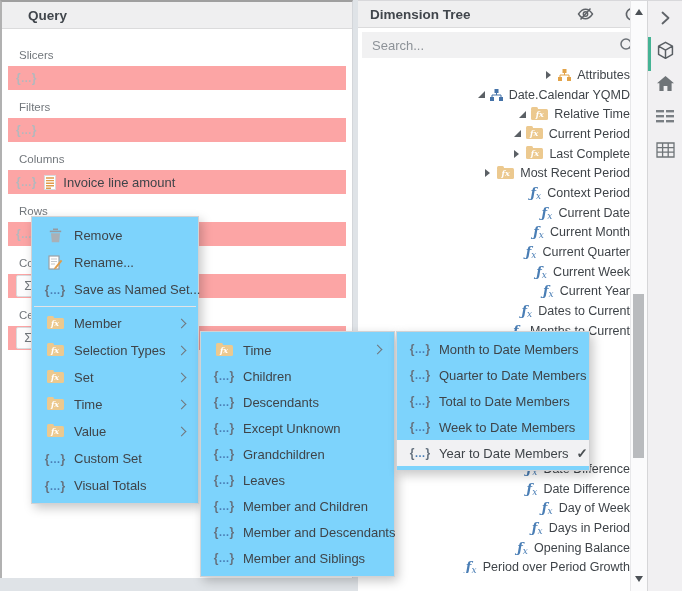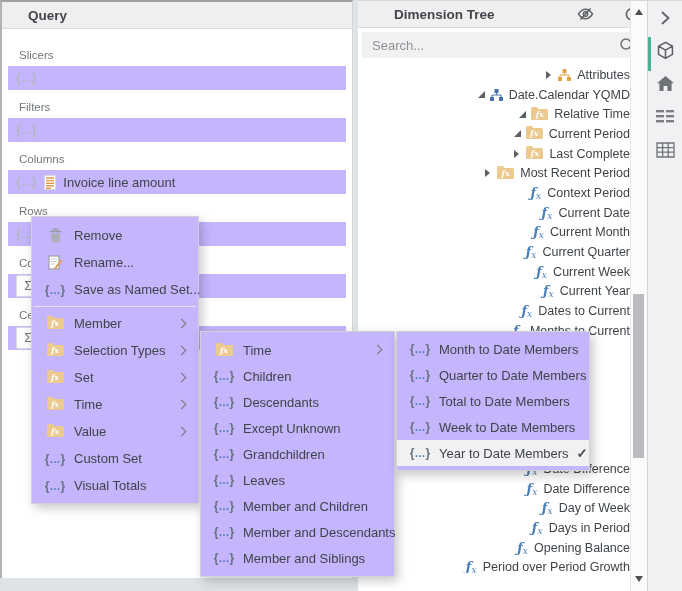--- a/index.html
+++ b/index.html
@@ -5,30 +5,30 @@
   html,body{margin:0;padding:0;}
   body{width:682px;height:591px;overflow:hidden;font-family:"Liberation Sans",sans-serif;}
   #app{position:relative;width:682px;height:591px;background:#dfe3e7;color:#3f4449;}
 
   
   .panel{position:absolute;background:#fff;box-sizing:border-box;}
   #query-panel{left:0;top:0;width:353px;height:578px;border-top:2px solid #9f9f9f;border-left:2px solid #b1b1b1;border-right:1px solid #d3d6da;}
   #dim-panel{left:358px;top:0;width:289px;height:591px;border-top:1px solid #d8d8db;}
   .panel-header{height:26px;background:#efeff0;border-bottom:1px solid #dbdbdc;display:flex;align-items:center;font-size:13.5px;font-weight:bold;color:#41464c;}
   #query-panel .panel-header{padding-left:26px;}
-  #dim-panel .panel-header{padding:0 6px 0 36px;gap:20px;}
+  #dim-panel .panel-header{padding:0 6px 0 12px;gap:20px;}
   .hdr-ico{width:18px;height:16px;display:flex;align-items:center;justify-content:center;margin-left:9px;}
   .hdr-spacer{margin-left:auto;}
 
   
   #qbody{padding-top:20px;}
   .qsec{margin:11px 6px 0 6px;}
   .qsec:first-of-type{margin-top:0;}
   .qlabel{font-size:11.5px;color:#72777c;height:14px;margin:0 0 3px 11px;}
-  .qzone{height:24px;background:#c4b5fd;display:flex;align-items:center;padding:0 8px;gap:8px;font-size:13px;}
+  .qzone{height:24px;background:#fca5a5;display:flex;align-items:center;padding:0 8px;gap:8px;font-size:13px;}
   .chip{display:flex;align-items:center;gap:7px;color:#3f4449;}
 
   
   .braces{font-weight:600;font-size:12px;color:#66727f;display:inline-flex;align-items:center;}
   .braces::before{content:"{";}
   .braces::after{content:"}";}
   .braces i{font-style:normal;}
   .braces i::before{content:"…";color:#4a7eb5;font-size:11px;letter-spacing:0;}
   .braces.light::before,.braces.light::after{color:#b3b8bd;}
   .braces.light i::before{color:#b3b8bd;}
@@ -64,21 +64,21 @@
   .tri-down{position:absolute;left:4px;bottom:9px;width:0;height:0;border-left:4.5px solid transparent;border-right:4.5px solid transparent;border-top:6px solid #4c5156;}
   #thumb{position:absolute;left:2px;top:293px;width:11px;height:164px;background:#b9bbbe;}
 
   
   #toolbar{position:absolute;left:647px;top:0;width:35px;height:591px;background:#f1f0f2;border-left:1px solid #d6d6d8;border-top:1px solid #d8d8db;box-sizing:border-box;}
   .tbico{position:relative;width:35px;height:33px;display:flex;align-items:center;justify-content:center;}
   .tbico:first-of-type{margin-top:4px;}
   #active-bar{position:absolute;left:0;top:36px;width:3px;height:34px;background:var(--accent,#45b394);}
 
   
-  .menu{position:absolute;background:#c4b5fd;border:1px solid #d2d2d4;box-shadow:3px 4px 10px rgba(0,0,0,.22);box-sizing:border-box;}
+  .menu{position:absolute;background:#7dd3fc;border:1px solid #d2d2d4;box-shadow:3px 4px 10px rgba(0,0,0,.22);box-sizing:border-box;}
   #ctx-menu{left:31px;top:216px;width:168px;padding:5px 0 4px 0;z-index:20;}
   #submenu1{left:200px;top:331px;width:195px;padding:5px 0;z-index:21;}
   #submenu2{left:396px;top:331px;width:194px;padding:4px 0;z-index:22;}
   .mi{position:relative;display:flex;align-items:center;padding:0 14px 0 12px;font-size:13px;color:#3f4449;white-space:nowrap;}
   #ctx-menu .mi{height:27px;}
   #submenu1 .mi,#submenu2 .mi{height:26px;}
   .mic{width:22px;display:flex;justify-content:center;margin-right:8px;flex:none;}
   .sep{height:1px;background:#e4e4e6;margin:3px 2px;}
   .subarr{position:absolute;right:13px;top:50%;width:6px;height:6px;border:solid #70757b;border-width:1.5px 1.5px 0 0;transform:translateY(-58%) rotate(45deg);}
   .chk{margin-left:8px;}

